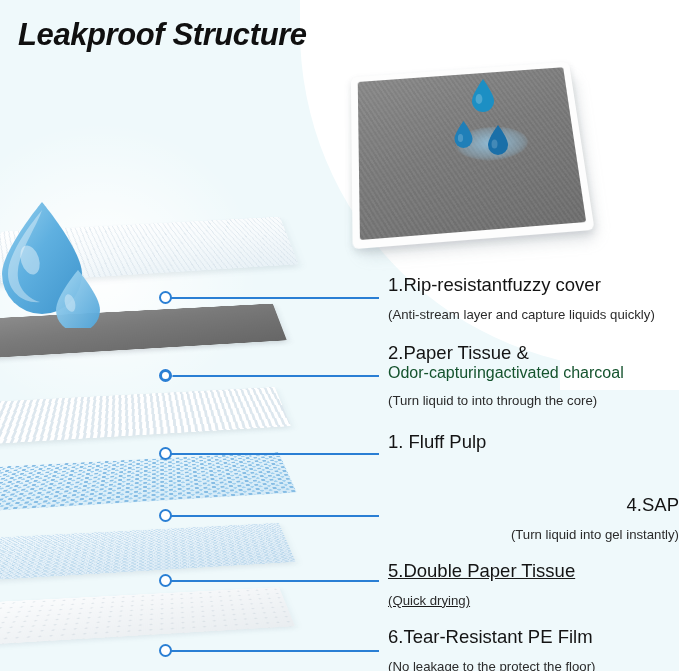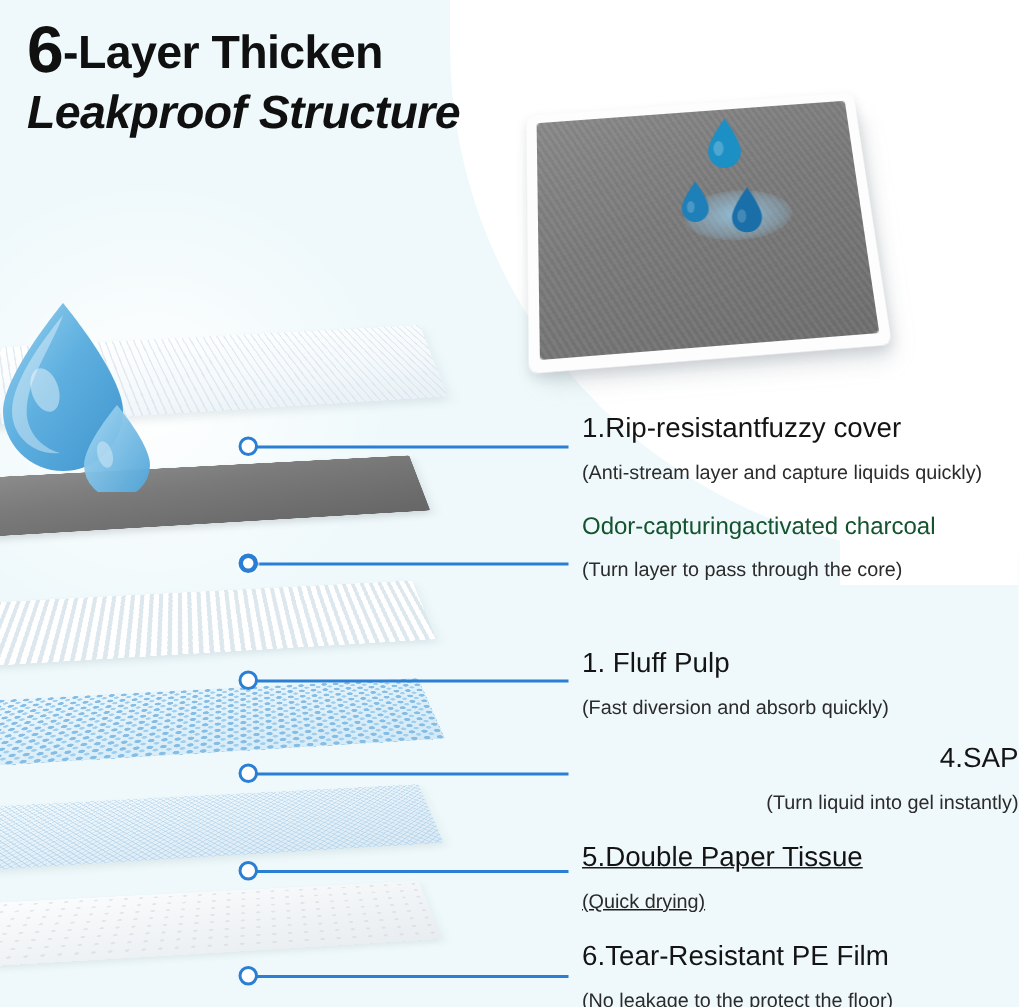--- a/index.html
+++ b/index.html
@@ -158,21 +158,20 @@
 </head>
 <body>
 
 <div id="stage">
 
   <div class="bg-white-curve"></div>
   <div class="bg-white-block"></div>
   <div class="bg-soft-glow"></div>
 
   <div class="title">
-    <div class="title-line t1"><span class="big">6</span><span>-Layer Thicken</span></div>
     <div class="title-line t2">Leakproof Structure</div>
   </div>
 
   <div class="pad-wrap">
     <div class="pad-shadow"></div>
     <div class="pad-white"></div>
     <div class="pad-gray"></div>
     <div class="wet-patch"></div>
 
     <div class="drop" style="left:118px;top:16px;">
@@ -253,27 +252,27 @@
   </div>
 
   <div class="labels">
 
     <div class="label" style="top:275px;">
       <div class="lab-main">1.Rip-resistantfuzzy cover</div>
       <div class="lab-sub">(Anti-stream layer and capture liquids quickly)</div>
     </div>
 
     <div class="label" style="top:343px;">
+      <div class="lab-main">2.Paper Tissue &amp;</div>
       <div class="lab-main2">Odor-capturingactivated charcoal</div>
-      <div class="lab-sub">(Turn layer to pass through the core)</div>
+      <div class="lab-sub">(Turn liquid to into through the core)</div>
     </div>
 
     <div class="label" style="top:432px;">
       <div class="lab-main">1. Fluff Pulp</div>
-      <div class="lab-sub">(Fast diversion and absorb quickly)</div>
     </div>
 
     <div class="label" style="top:495px;text-align:right;">
       <div class="lab-main">4.SAP</div>
       <div class="lab-sub">(Turn liquid into gel instantly)</div>
     </div>
 
     <div class="label" style="top:561px;text-decoration:underline;">
       <div class="lab-main">5.Double Paper Tissue</div>
       <div class="lab-sub">(Quick drying)</div>

